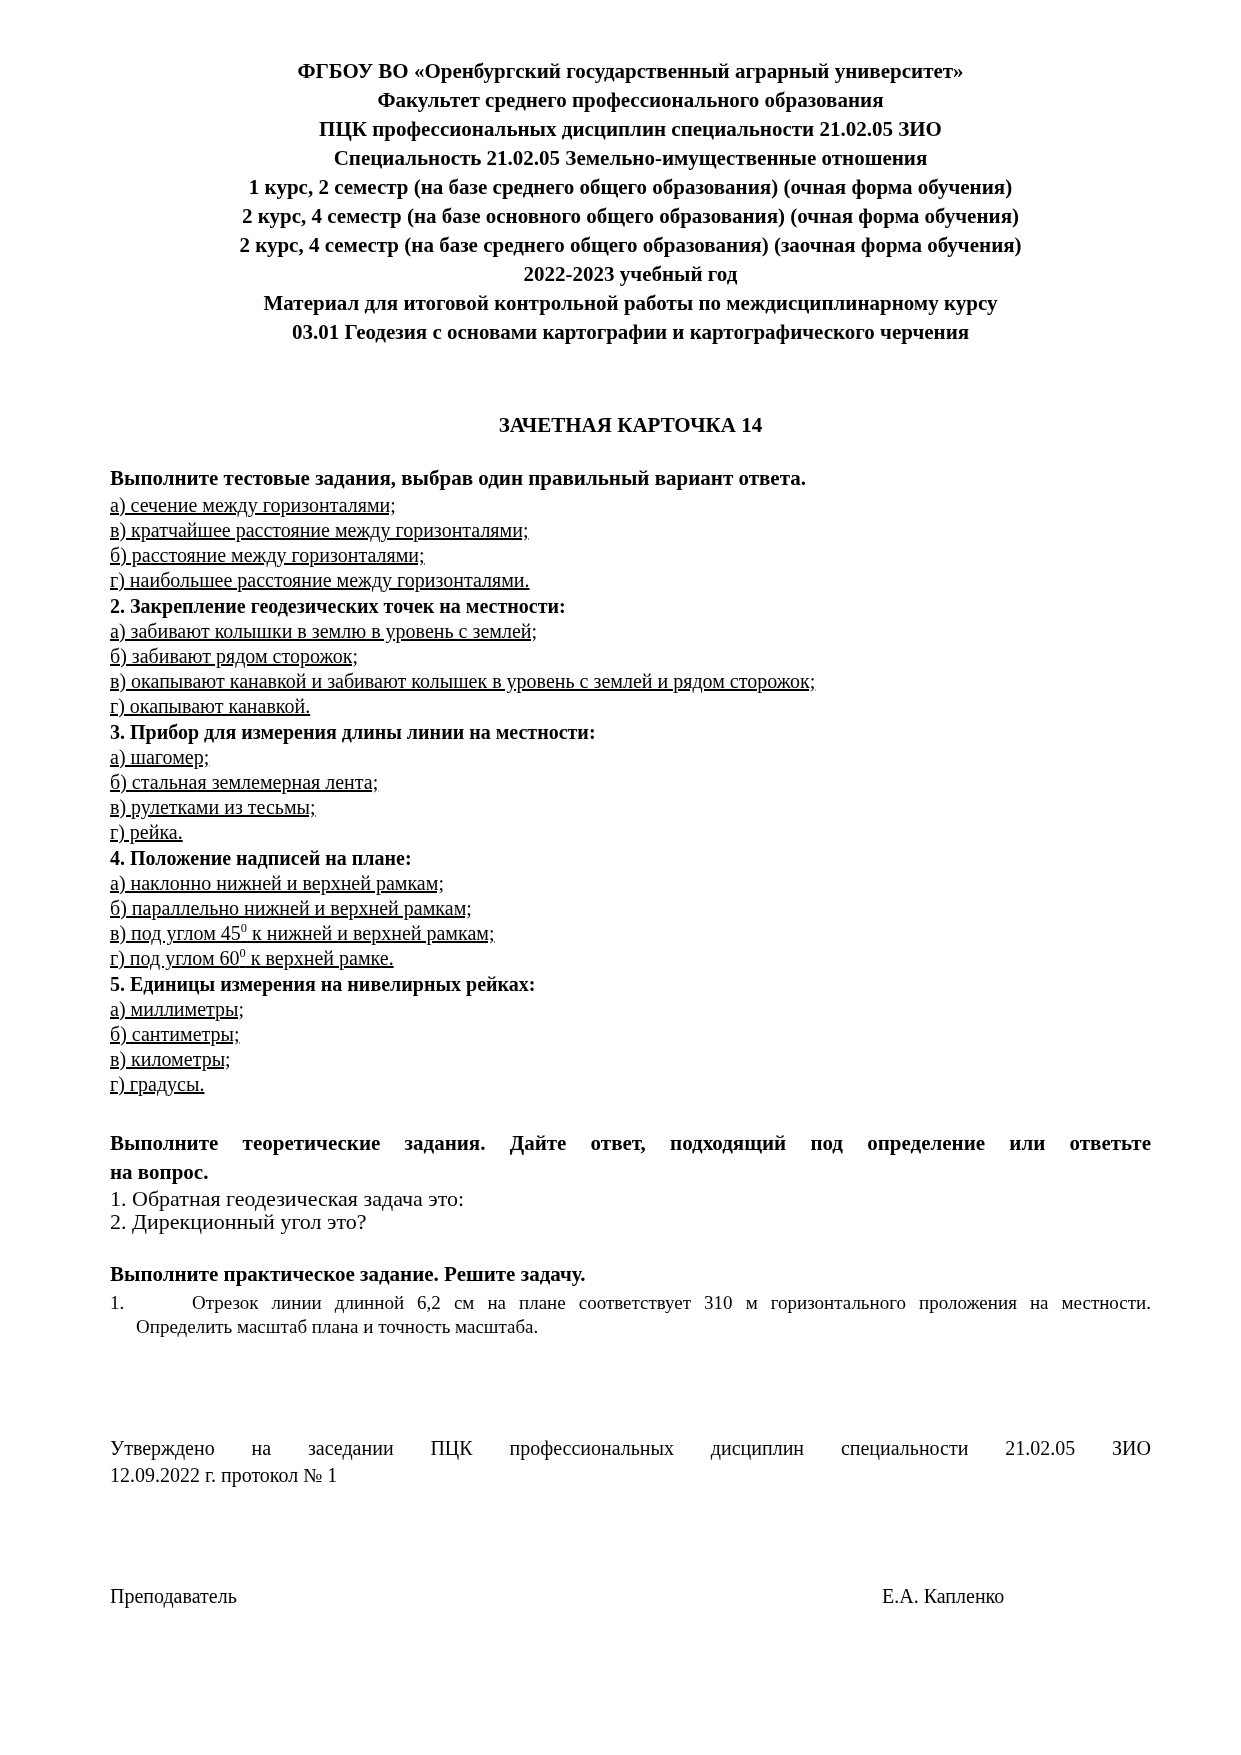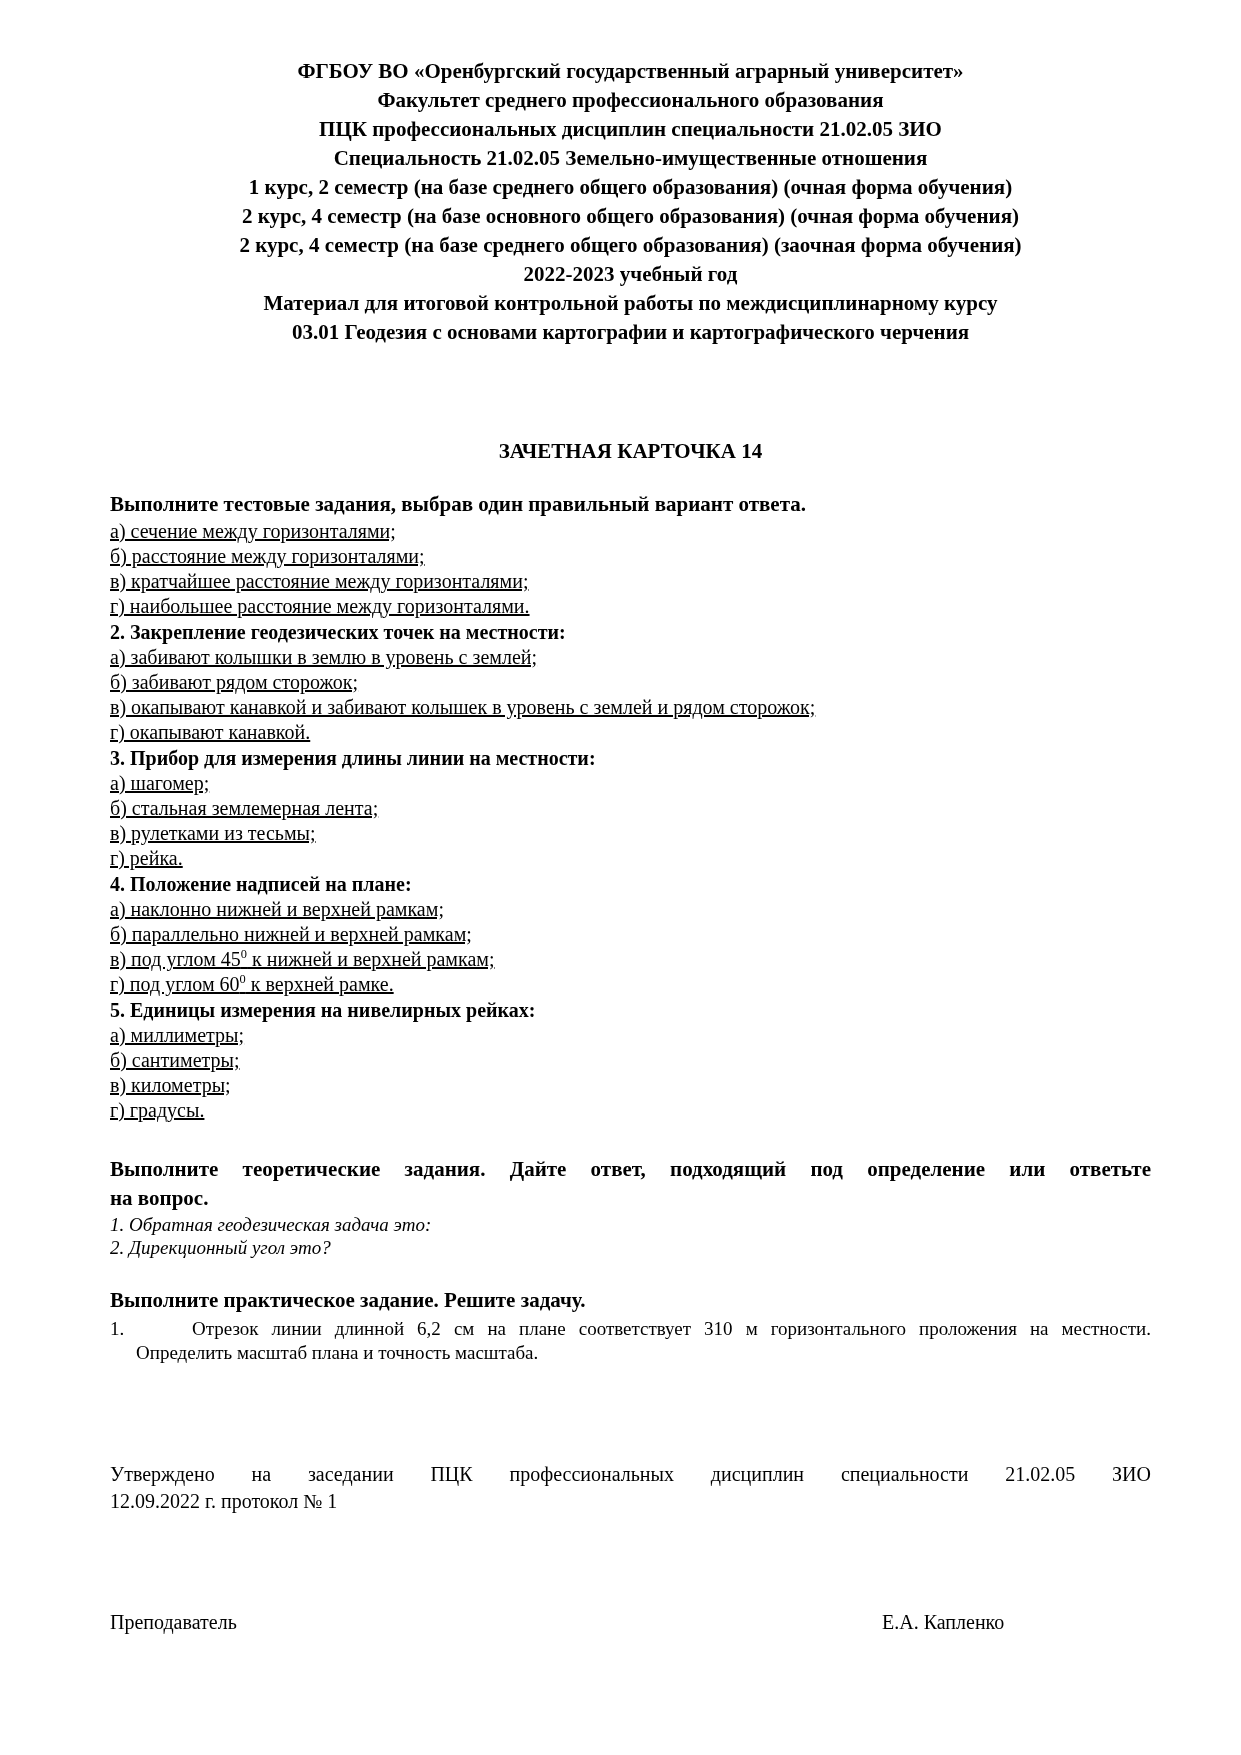--- a/index.html
+++ b/index.html
@@ -26,21 +26,21 @@
     text-align: center;
     font-weight: bold;
     font-size: 21px;
     line-height: 29px;
   }
   .card-title {
     text-align: center;
     font-weight: bold;
     font-size: 21px;
     line-height: 29px;
-    margin-top: 90px;
+    margin-top: 64px;
   }
   .test-heading {
     font-weight: bold;
     font-size: 21px;
     line-height: 29px;
     margin-top: 24px;
   }
   .q-title {
     font-weight: bold;
     font-size: 20px;
@@ -64,23 +64,22 @@
     text-align: justify;
     text-align-last: justify;
     margin-top: 32px;
   }
   .theory-heading-l2 {
     font-weight: bold;
     font-size: 21px;
     line-height: 29px;
   }
   .theory-item {
-    font-size: 19px;
+    font-size: 22px;
     line-height: 23px;
-    font-style: italic;
   }
   .practical-heading {
     font-weight: bold;
     font-size: 21px;
     line-height: 29px;
     margin-top: 27px;
     margin-bottom: 2px;
   }
   .practical-line1 {
     font-size: 19px;
@@ -137,22 +136,22 @@
     <div>Материал для итоговой контрольной работы по междисциплинарному курсу</div>
     <div>03.01 Геодезия с основами картографии и картографического черчения</div>
   </div>
 
   <div class="card-title">ЗАЧЕТНАЯ КАРТОЧКА 14</div>
 
   <div class="test-heading">Выполните тестовые задания, выбрав один правильный вариант ответа.</div>
 
   <div class="question">
     <div class="q-option">а) сечение между горизонталями;</div>
+    <div class="q-option">в) кратчайшее расстояние между горизонталями;</div>
     <div class="q-option">б) расстояние между горизонталями;</div>
-    <div class="q-option">в) кратчайшее расстояние между горизонталями;</div>
     <div class="q-option">г) наибольшее расстояние между горизонталями.</div>
   </div>
 
   <div class="question">
     <div class="q-title">2. Закрепление геодезических точек на местности:</div>
     <div class="q-option">а) забивают колышки в землю в уровень с землей;</div>
     <div class="q-option">б) забивают рядом сторожок;</div>
     <div class="q-option">в) окапывают канавкой и забивают колышек в уровень с землей и рядом сторожок;</div>
     <div class="q-option">г) окапывают канавкой.</div>
   </div>

